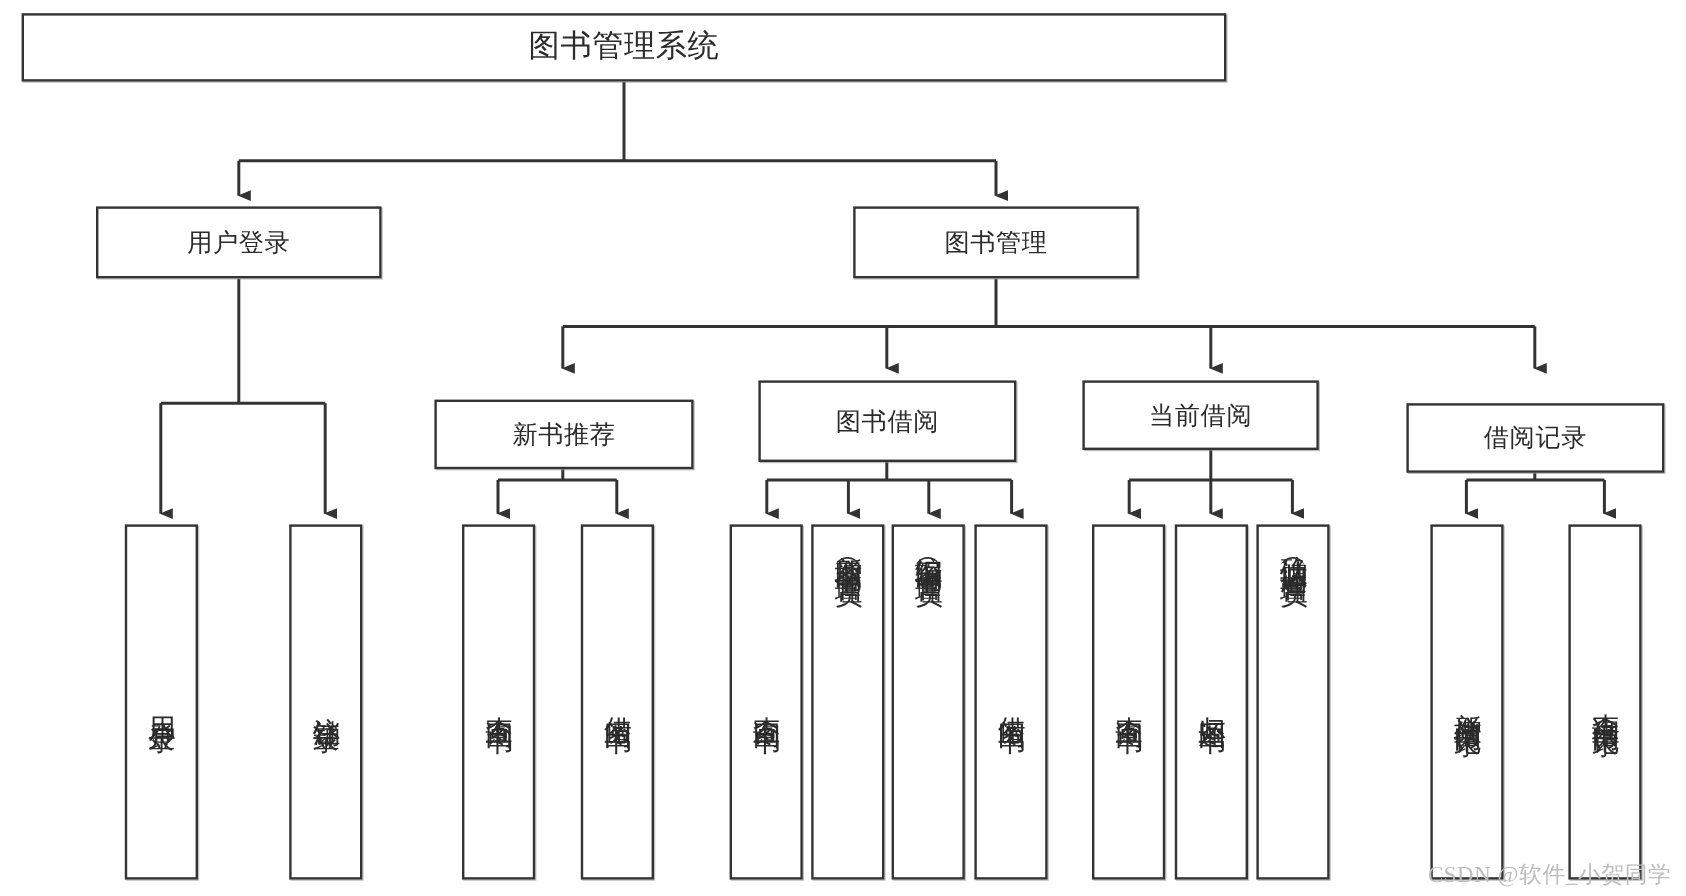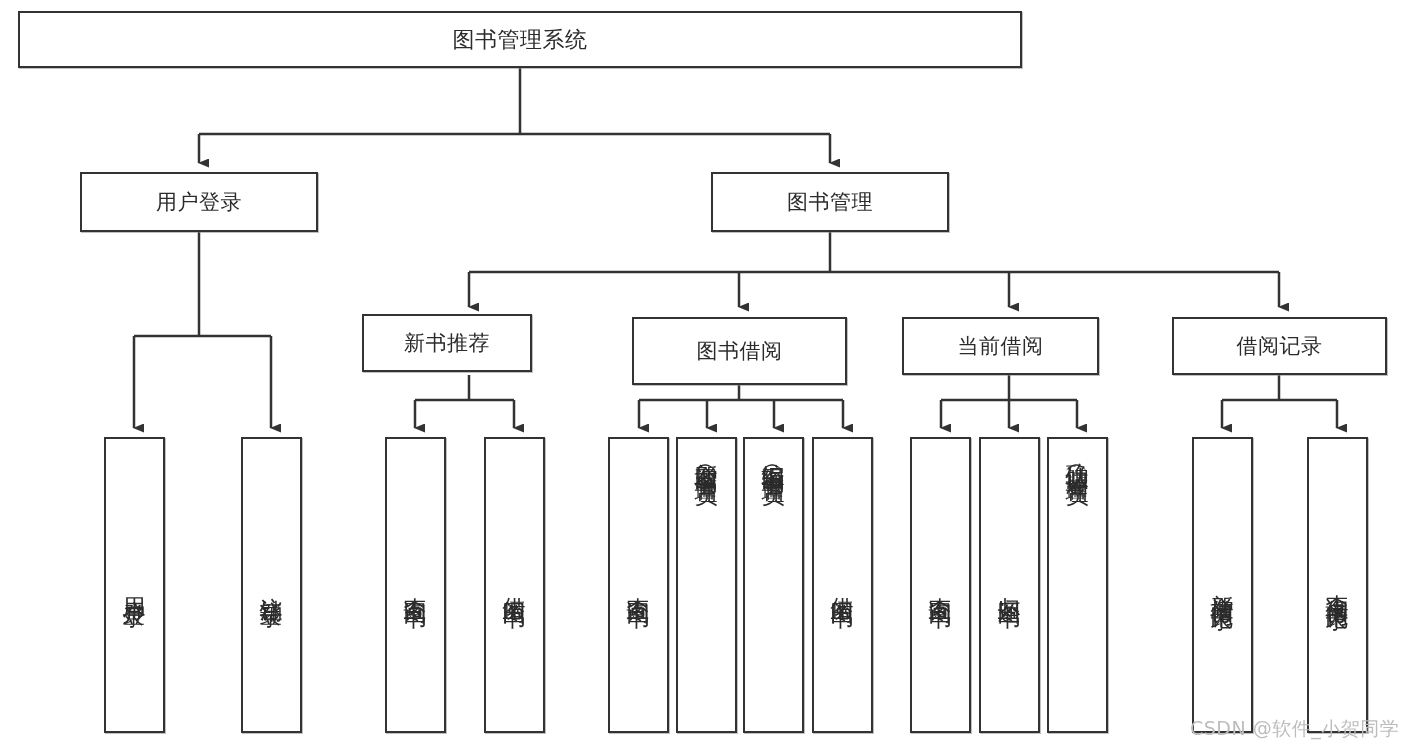--- a/index.html
+++ b/index.html
@@ -44,21 +44,21 @@
     line-height: 1.18;
     color: #2b2b2b;
   }
   
   .node.horizontal .node-label {
     font-size: 21px;
     letter-spacing: 0.5px;
     white-space: nowrap;
   }
   .node.root .node-label {
-    font-size: 22px;
+    font-size: 26px;
   }
   
   .node.vertical {
     align-items: flex-start;
     justify-content: center;
     padding-top: 6px;
   }
   .node.vertical .node-label {
     writing-mode: vertical-rl;
     text-orientation: upright;
@@ -73,20 +73,21 @@
     align-items: center;
     padding-top: 0;
   }
   .watermark {
     position: absolute;
     font-size: 19px;
     color: #bdbdbd;
     white-space: nowrap;
     letter-spacing: 0.5px;
     z-index: 3;
+    font-family: Liberation Serif, serif;
   }
 </style>
 </head>
 <body>
 
 <div id="diagram-canvas">
 
   <svg id="connector-layer" viewBox="0 0 1405 747" width="1405" height="747" xmlns="http://www.w3.org/2000/svg">
     <defs>
       <marker id="arrowhead" markerWidth="9" markerHeight="11" refX="4.5" refY="10" orient="auto" markerUnits="userSpaceOnUse">
@@ -153,30 +154,30 @@
     <span class="node-label">图书管理系统</span>
   </div>
 
   <div class="node horizontal" style="left:80px; top:172px; width:238px; height:60px;">
     <span class="node-label">用户登录</span>
   </div>
   <div class="node horizontal" style="left:711px; top:172px; width:238px; height:60px;justify-content:center;">
     <span class="node-label">图书管理</span>
   </div>
 
-  <div class="node horizontal" style="left:362px; top:314px; width:170px; height:58px;">
+  <div class="node horizontal" style="left:362px; top:333px; width:216px; height:58px;">
     <span class="node-label">新书推荐</span>
   </div>
   <div class="node horizontal" style="left:632px; top:317px; width:215px; height:68px;">
     <span class="node-label">图书借阅</span>
   </div>
   <div class="node horizontal" style="left:902px; top:317px; width:197px; height:58px;">
     <span class="node-label">当前借阅</span>
   </div>
-  <div class="node horizontal" style="left:1172px; top:317px; width:215px; height:58px;">
+  <div class="node horizontal" style="left:1172px; top:336px; width:215px; height:58px;">
     <span class="node-label">借阅记录</span>
   </div>
 
   <div class="node vertical centered" style="left:104px; top:437px; width:61px; height:296px;">
     <span class="node-label">用户登录</span>
   </div>
   <div class="node vertical centered" style="left:241px; top:437px; width:61px; height:296px;">
     <span class="node-label">注销登录</span>
   </div>
 

